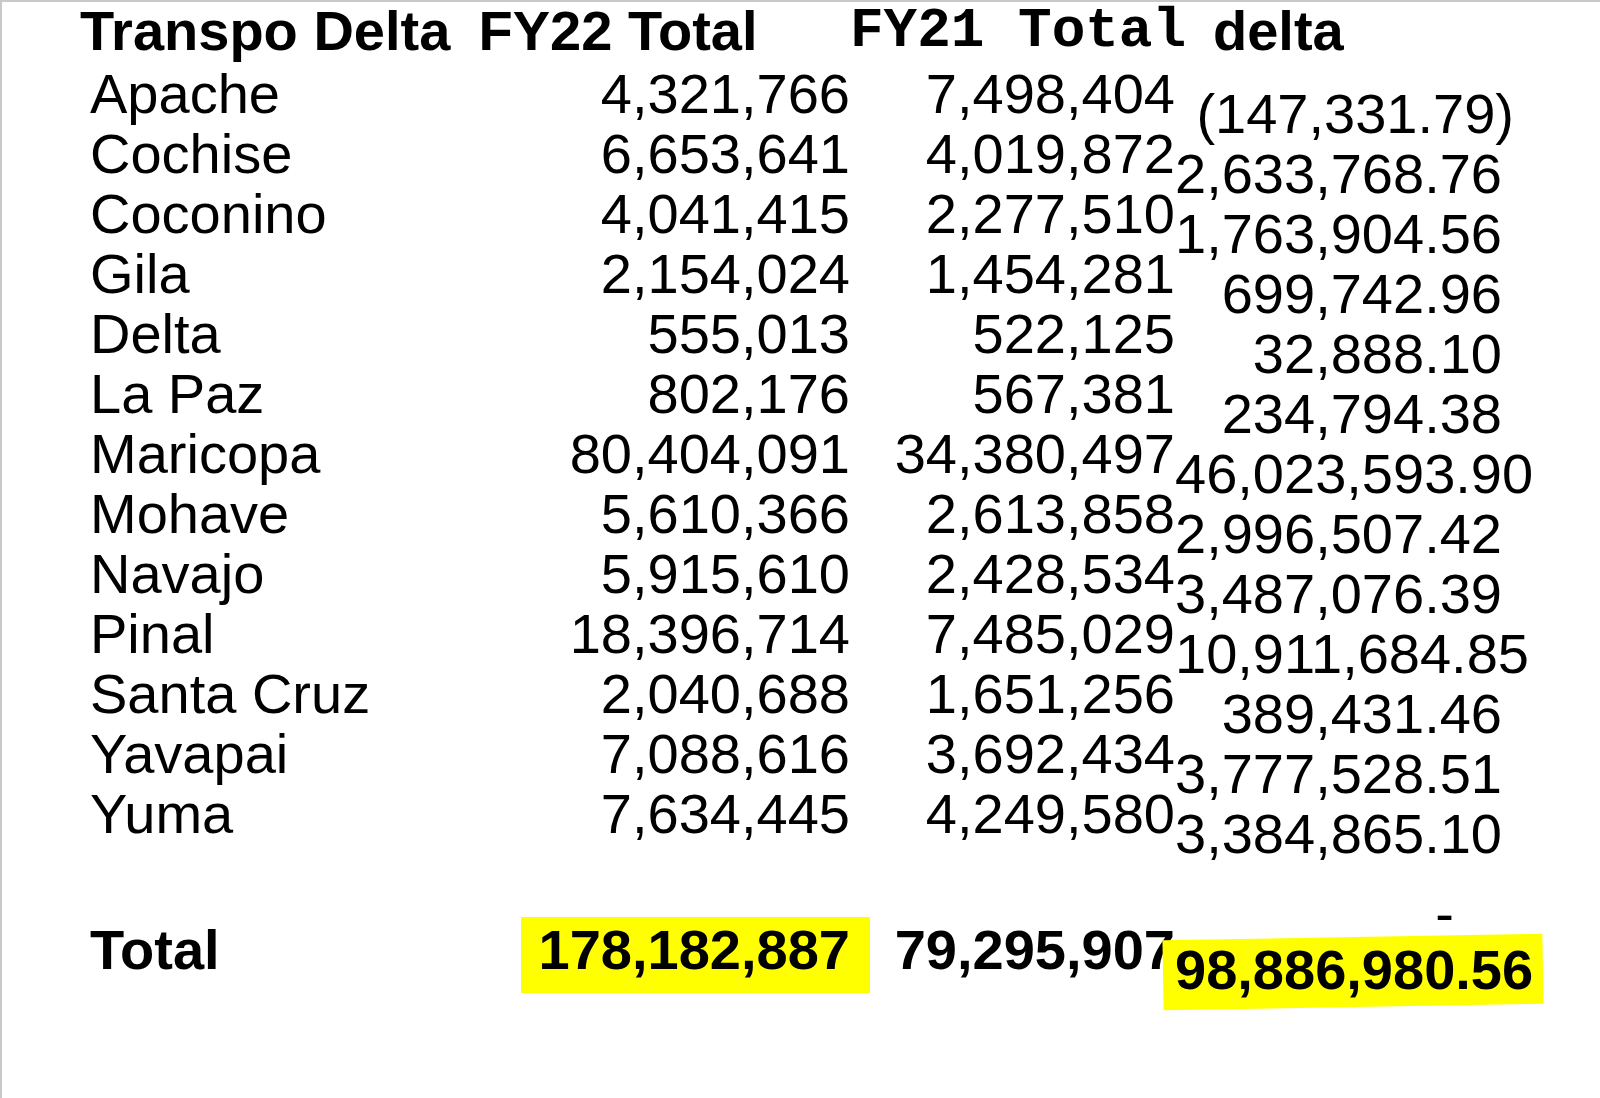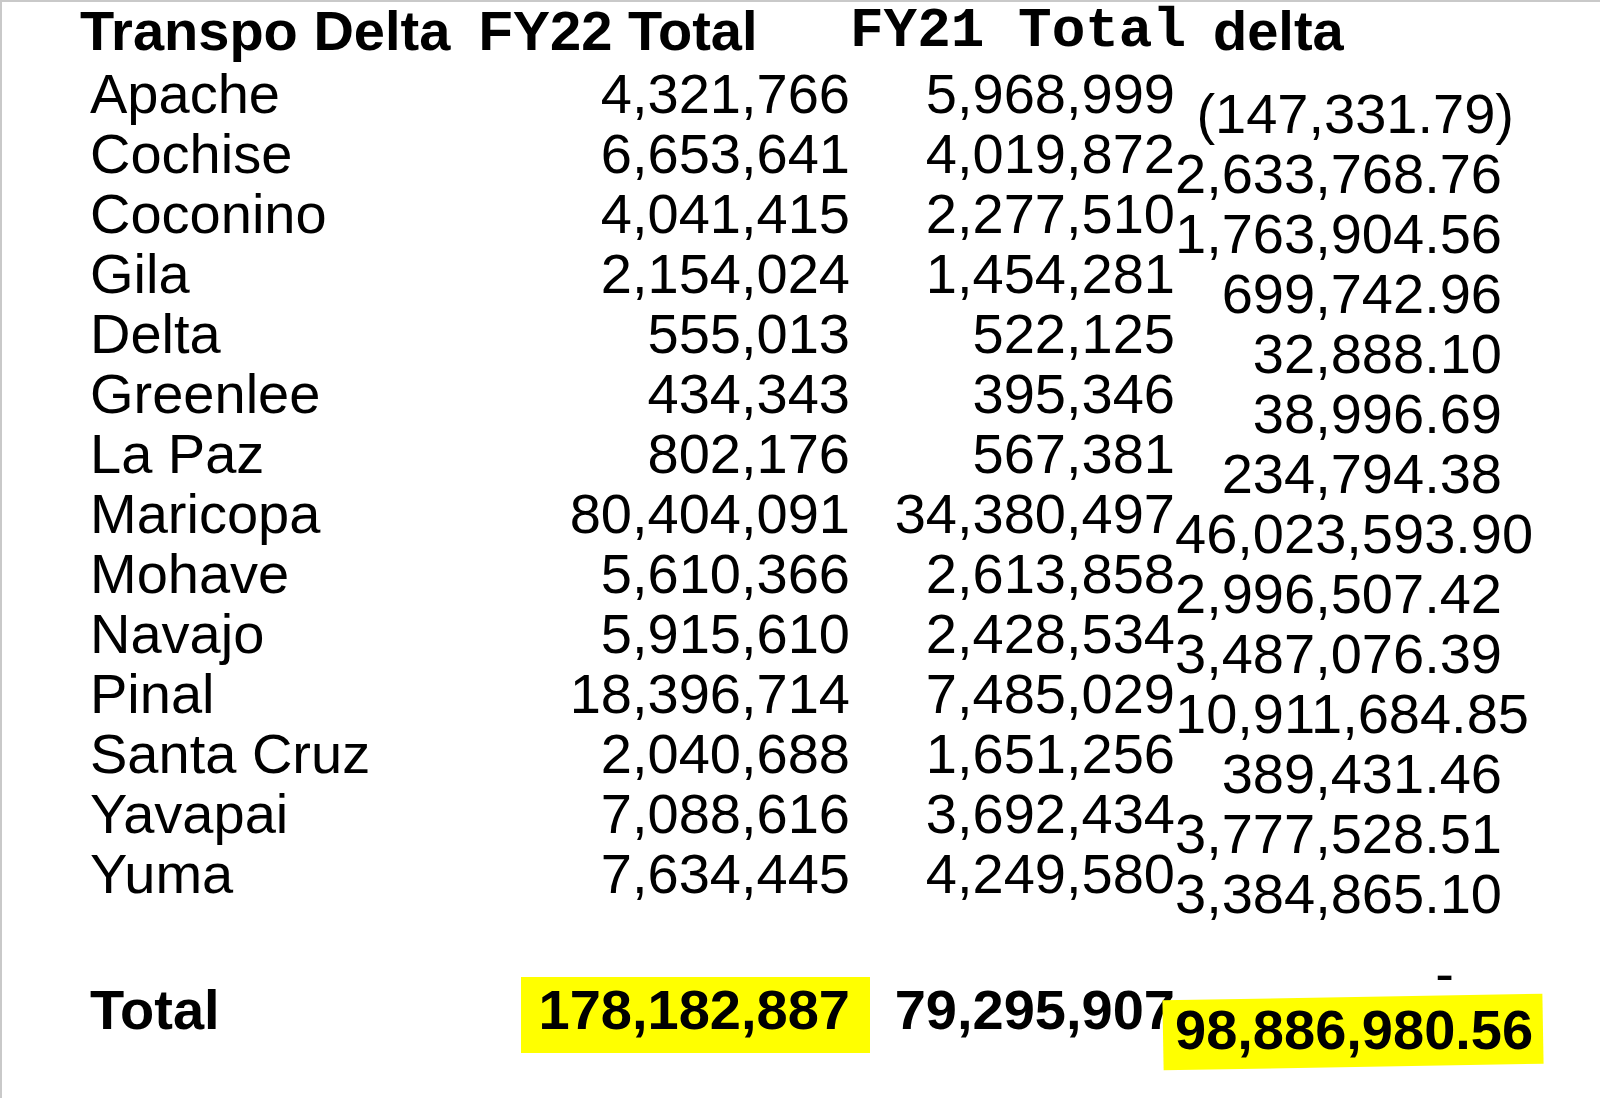--- a/index.html
+++ b/index.html
@@ -54,21 +54,21 @@
     <div class="row header">
       <div class="cell h1">Transpo Delta</div>
       <div class="cell h2">FY22 Total</div>
       <div class="cell h3">FY21 Total</div>
       <div class="cell h4">delta</div>
     </div>
 
     <div class="row">
       <div class="cell c-name">Apache</div>
       <div class="cell c-fy22">4,321,766</div>
-      <div class="cell c-fy21">5,968,999</div>
+      <div class="cell c-fy21">7,498,404</div>
       <div class="cell c-delta paren">(147,331.79)</div>
     </div>
 
     <div class="row">
       <div class="cell c-name">Cochise</div>
       <div class="cell c-fy22">6,653,641</div>
       <div class="cell c-fy21">4,019,872</div>
       <div class="cell c-delta">2,633,768.76</div>
     </div>
 
@@ -86,26 +86,20 @@
       <div class="cell c-delta">699,742.96</div>
     </div>
 
     <div class="row">
       <div class="cell c-name">Delta</div>
       <div class="cell c-fy22">555,013</div>
       <div class="cell c-fy21">522,125</div>
       <div class="cell c-delta">32,888.10</div>
     </div>
 
-    <div class="row">
-      <div class="cell c-name">Greenlee</div>
-      <div class="cell c-fy22">434,343</div>
-      <div class="cell c-fy21">395,346</div>
-      <div class="cell c-delta">38,996.69</div>
-    </div>
 
     <div class="row">
       <div class="cell c-name">La Paz</div>
       <div class="cell c-fy22">802,176</div>
       <div class="cell c-fy21">567,381</div>
       <div class="cell c-delta">234,794.38</div>
     </div>
 
     <div class="row">
       <div class="cell c-name">Maricopa</div>

